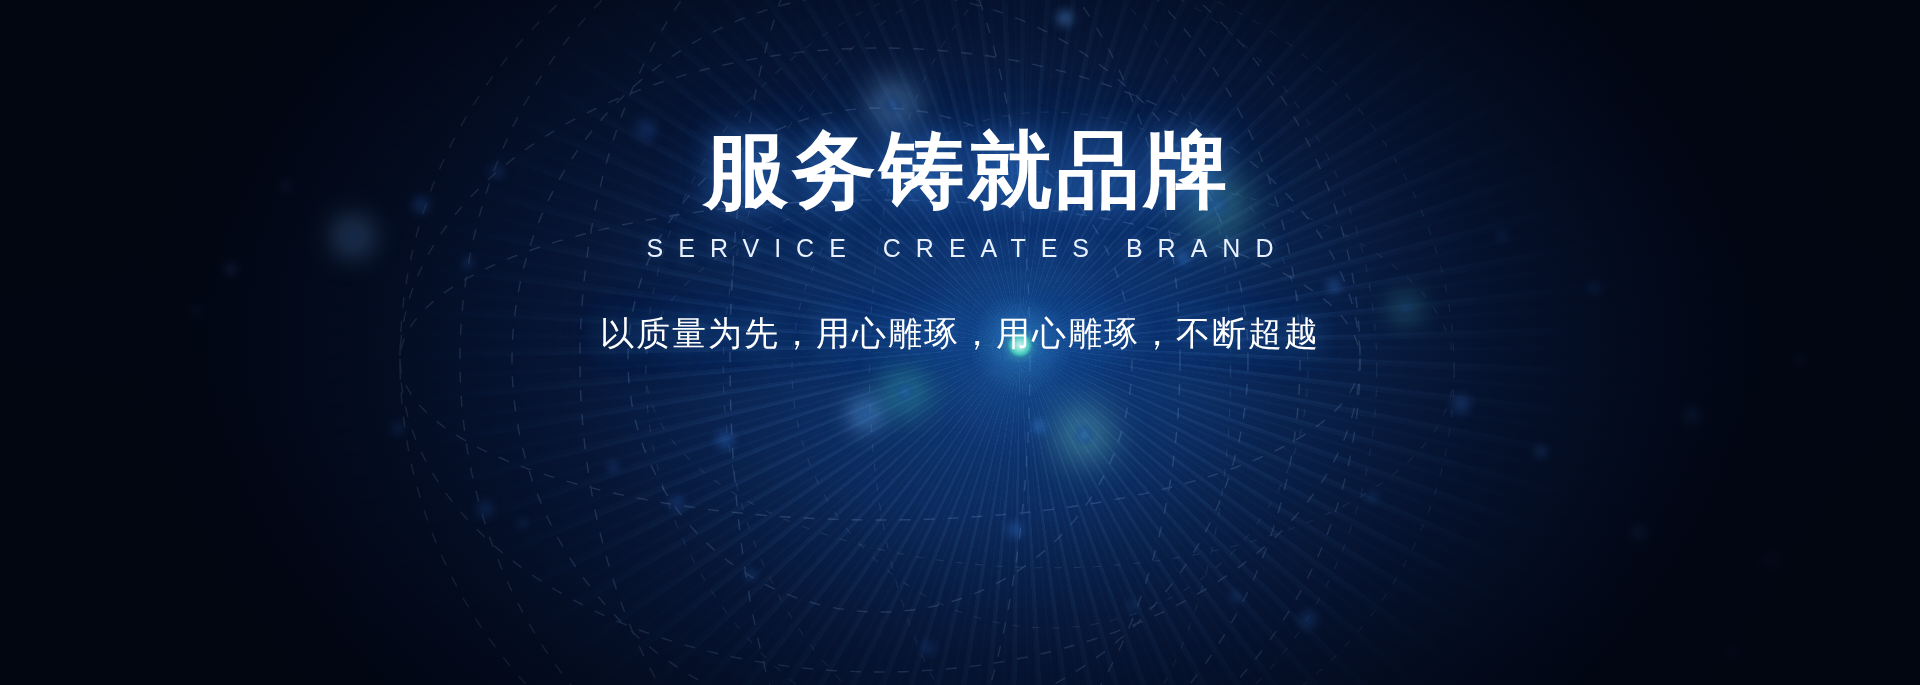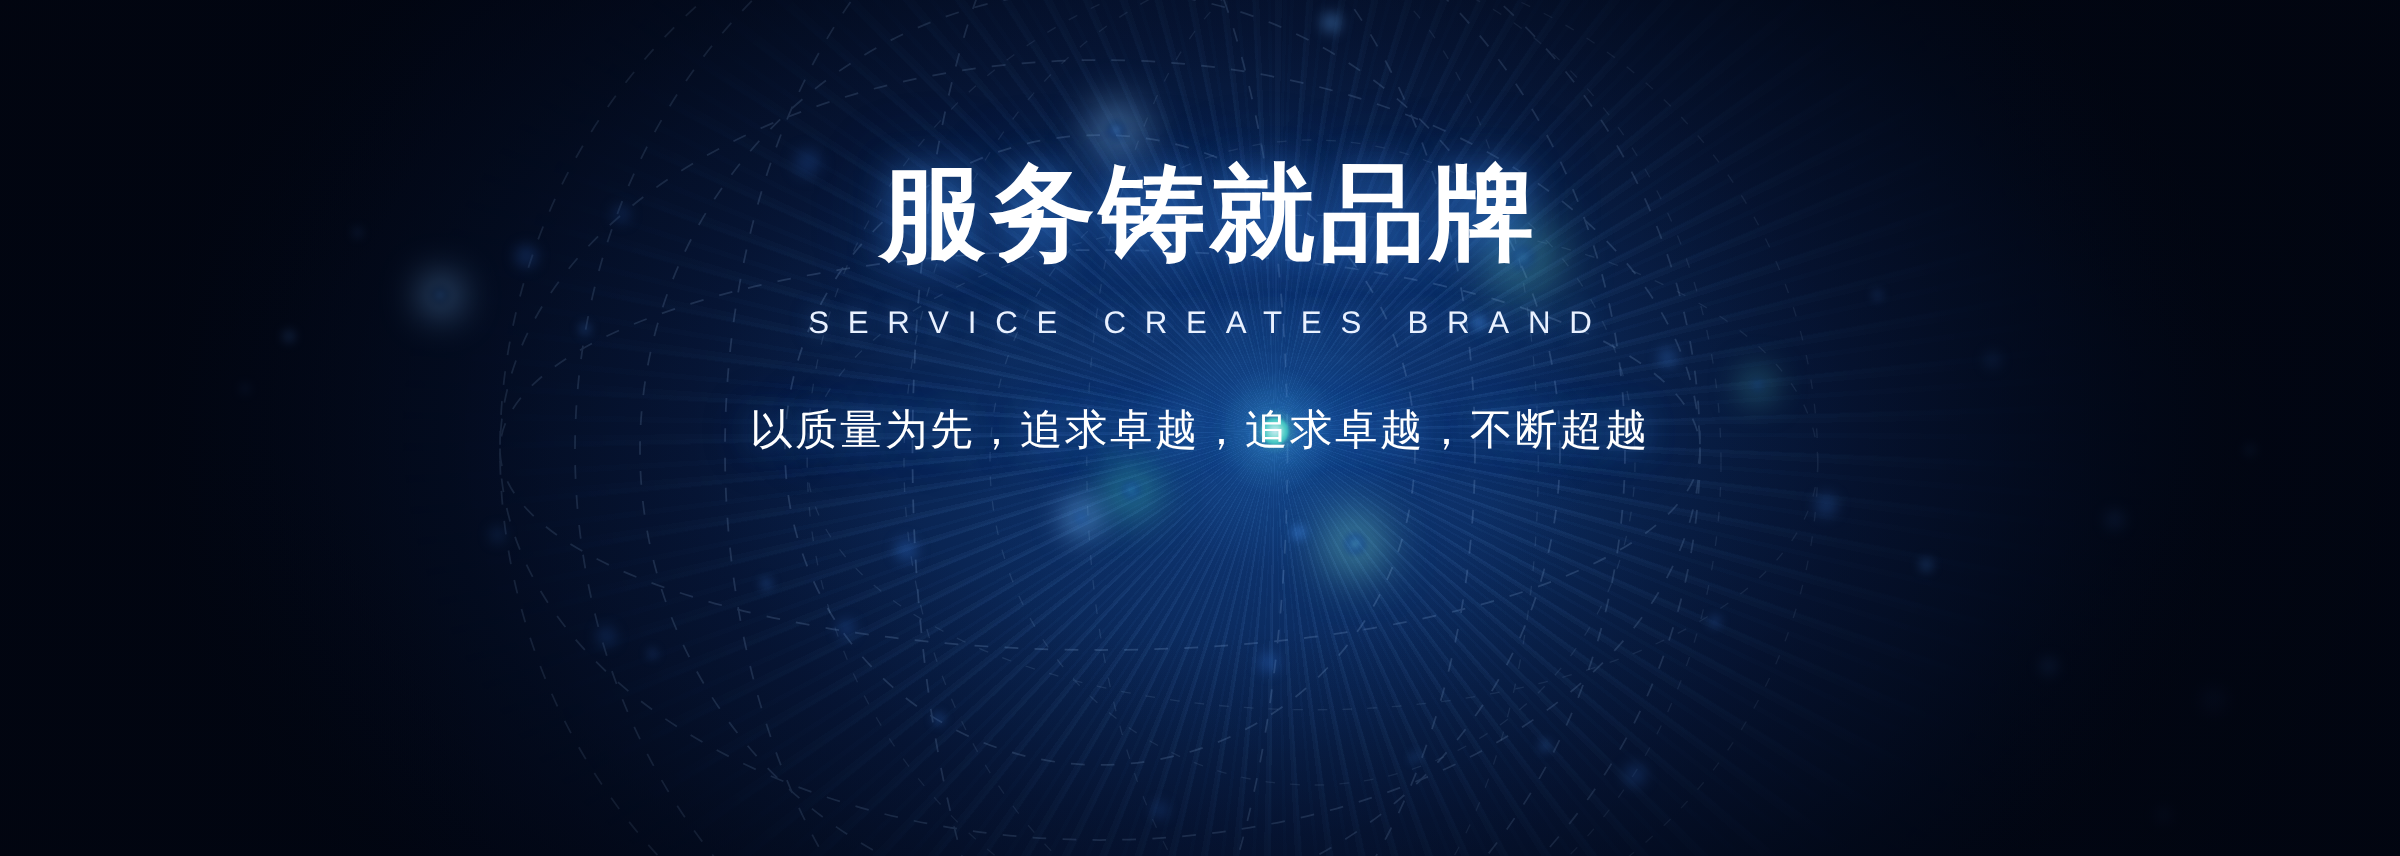--- a/index.html
+++ b/index.html
@@ -86,21 +86,21 @@
     margin-top:128px;
     font-size:84px;
     font-weight:bold;
     color:#ffffff;
     letter-spacing:4px;
     line-height:1;
     text-shadow:0 0 26px rgba(60,140,235,.55), 0 0 60px rgba(30,90,190,.35);
     padding-left:16px;
   }
   .subtitle{
-    margin-top:32px;
+    margin-top:22px;
     font-size:25px;
     font-weight:400;
     color:#e9f1ff;
     letter-spacing:15px;
     text-indent:15px;
     text-shadow:0 0 16px rgba(80,150,235,.5);
   }
   .tagline{
     margin-top:48px;
     font-size:34px;
@@ -191,16 +191,16 @@
       <div class="dot" style="left: 1367px; top: 492px; width: 10px; height: 10px; background: rgba(52, 112, 200, 0.36); filter: blur(4px);"></div>
       <div class="dot" style="left: 1588px; top: 282px; width: 12px; height: 12px; background: rgba(48, 108, 196, 0.34); filter: blur(5px);"></div>
     </div>
 
   <div class="vignette"></div>
   <div class="corner-dark"></div>
 
   <div class="content">
     <h1 class="headline">服务铸就品牌</h1>
     <div class="subtitle">SERVICE CREATES BRAND</div>
-    <div class="tagline">以质量为先，追求卓越，追求卓越，不断超越</div>
+    <div class="tagline">以质量为先，用心雕琢，用心雕琢，不断超越</div>
   </div>
 
 </div>
 
 </body></html>

